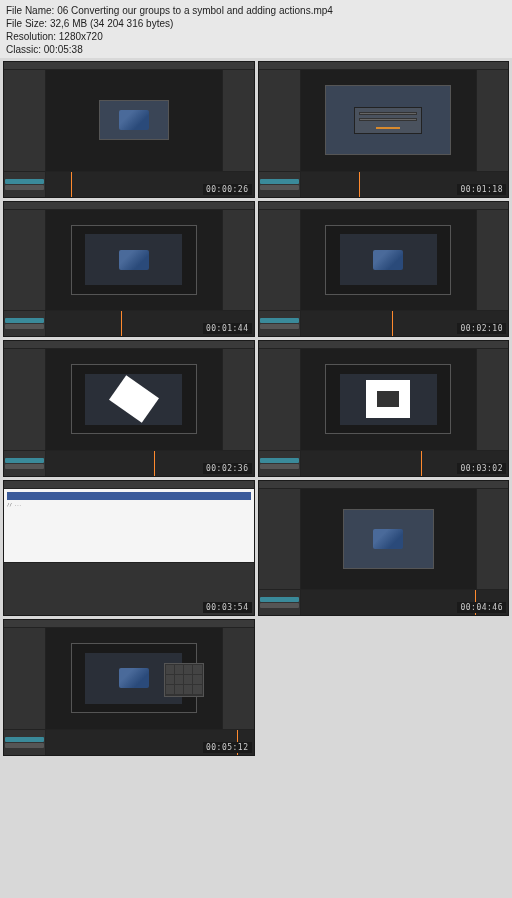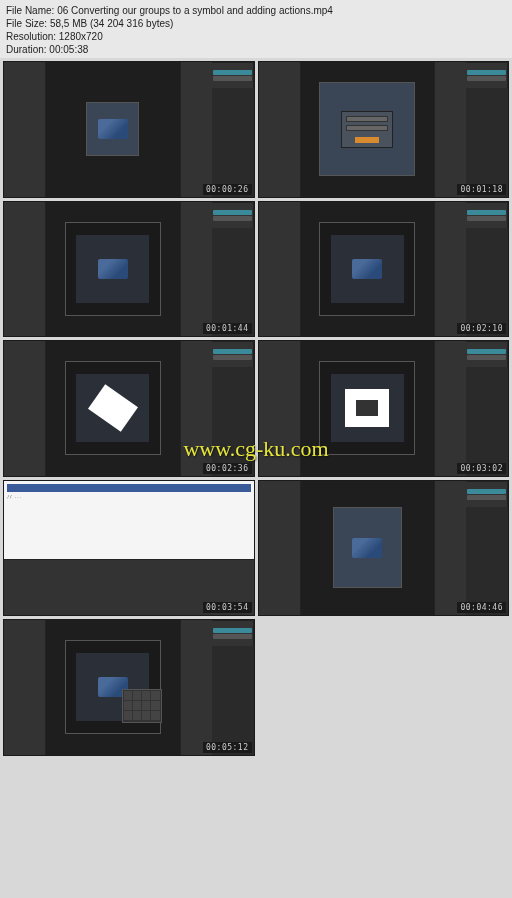--- a/index.html
+++ b/index.html
@@ -46,21 +46,21 @@
       gap: 3px;
       padding: 3px;
       background: #d8d8d8;
     }
     .thumb {
       background: #2a2a2a;
       border: 1px solid #1a1a1a;
       position: relative;
       overflow: hidden;
       display: flex;
-      flex-direction: row;
+      flex-direction: column;
     }
     .thumb-menubar {
       height: 8px;
       background: #3a3a3a;
       border-bottom: 1px solid #222;
     }
     .thumb-body {
       flex: 1;
       display: flex;
     }
@@ -300,28 +300,28 @@
 
 <div class="container">
 
   <div class="header">
     <div class="header-line">
       <span>File Name:</span>
       <span>06 Converting our groups to a symbol and adding actions.mp4</span>
     </div>
     <div class="header-line">
       <span>File Size:</span>
-      <span>58,5 MB (34 204 316 bytes)</span>
+      <span>32,6 MB (34 204 316 bytes)</span>
     </div>
     <div class="header-line">
       <span>Resolution:</span>
       <span>1280x720</span>
     </div>
     <div class="header-line">
-      <span>Duration:</span>
+      <span>Classic:</span>
       <span>00:05:38</span>
     </div>
   </div>
 
   <div class="grid" id="grid">
       <div class="thumb">
       <div class="thumb-menubar"></div>
       <div class="thumb-body">
         <div class="thumb-left"></div>
         <div class="thumb-canvas">
@@ -548,14 +548,13 @@
       </div>
       <div class="timeline-right">
         <div class="playhead" style="left:92%"></div>
       </div>
     </div>
   </div>
       <div class="timecode">00:05:12</div>
       </div>
     </div>
 
-  <div class="watermark">www.cg-ku.com</div>
 </div>
 
 </body></html>

